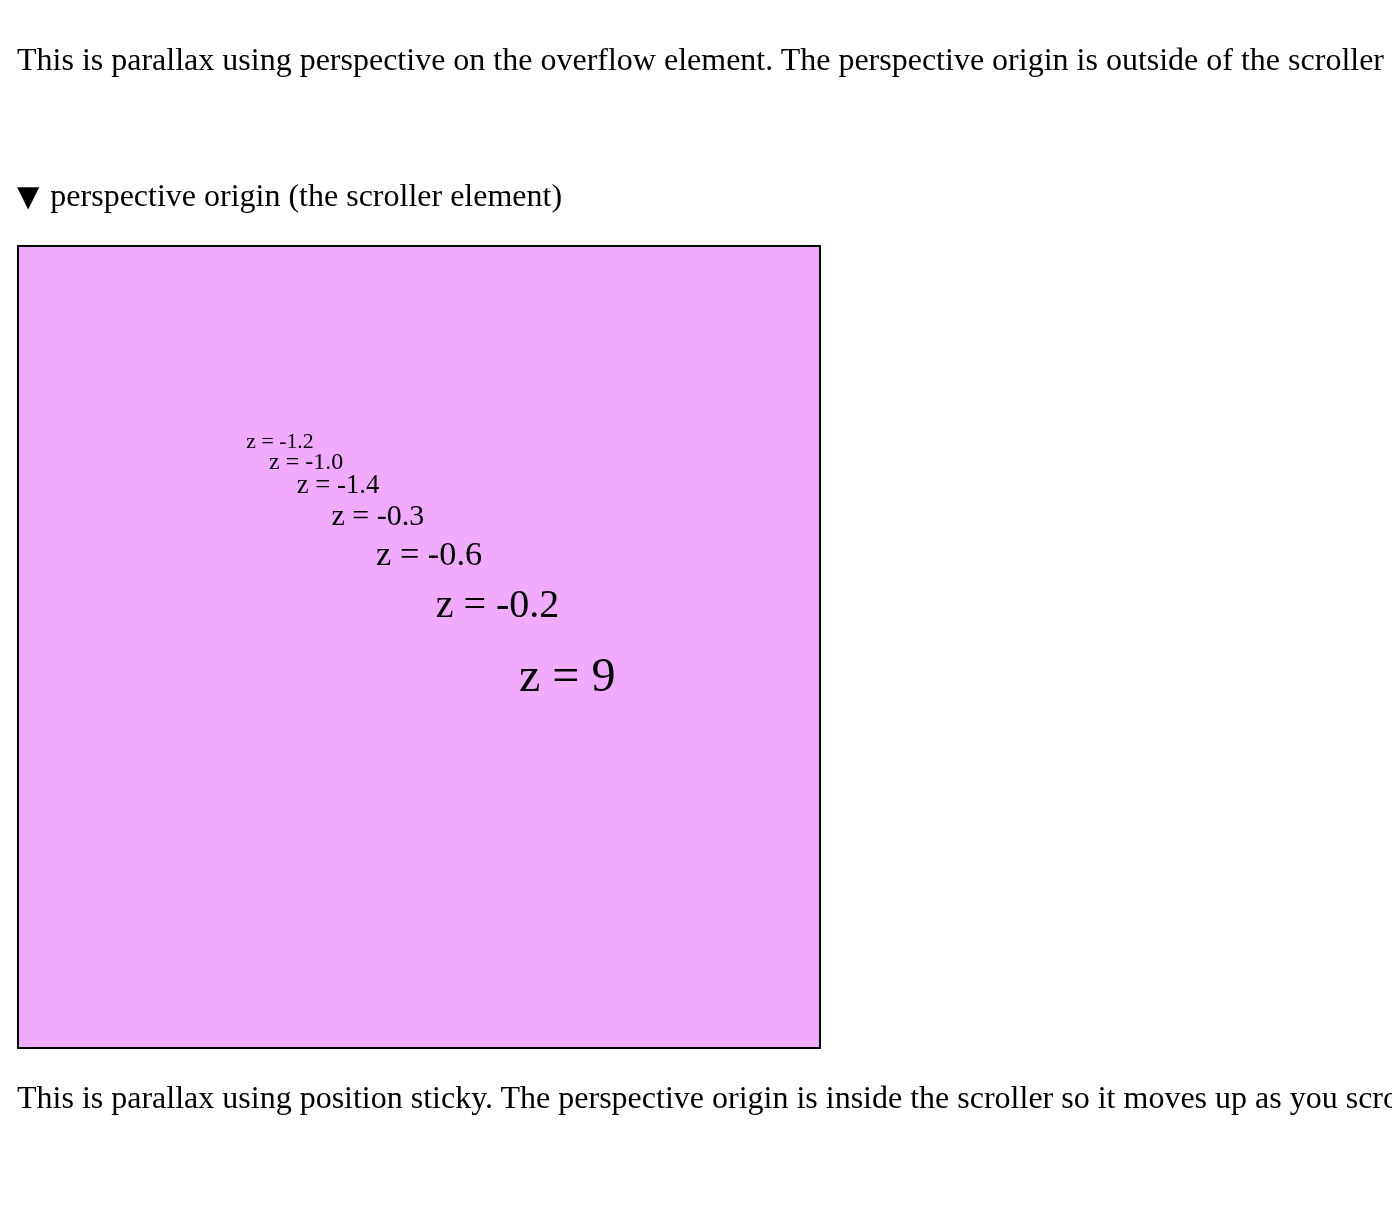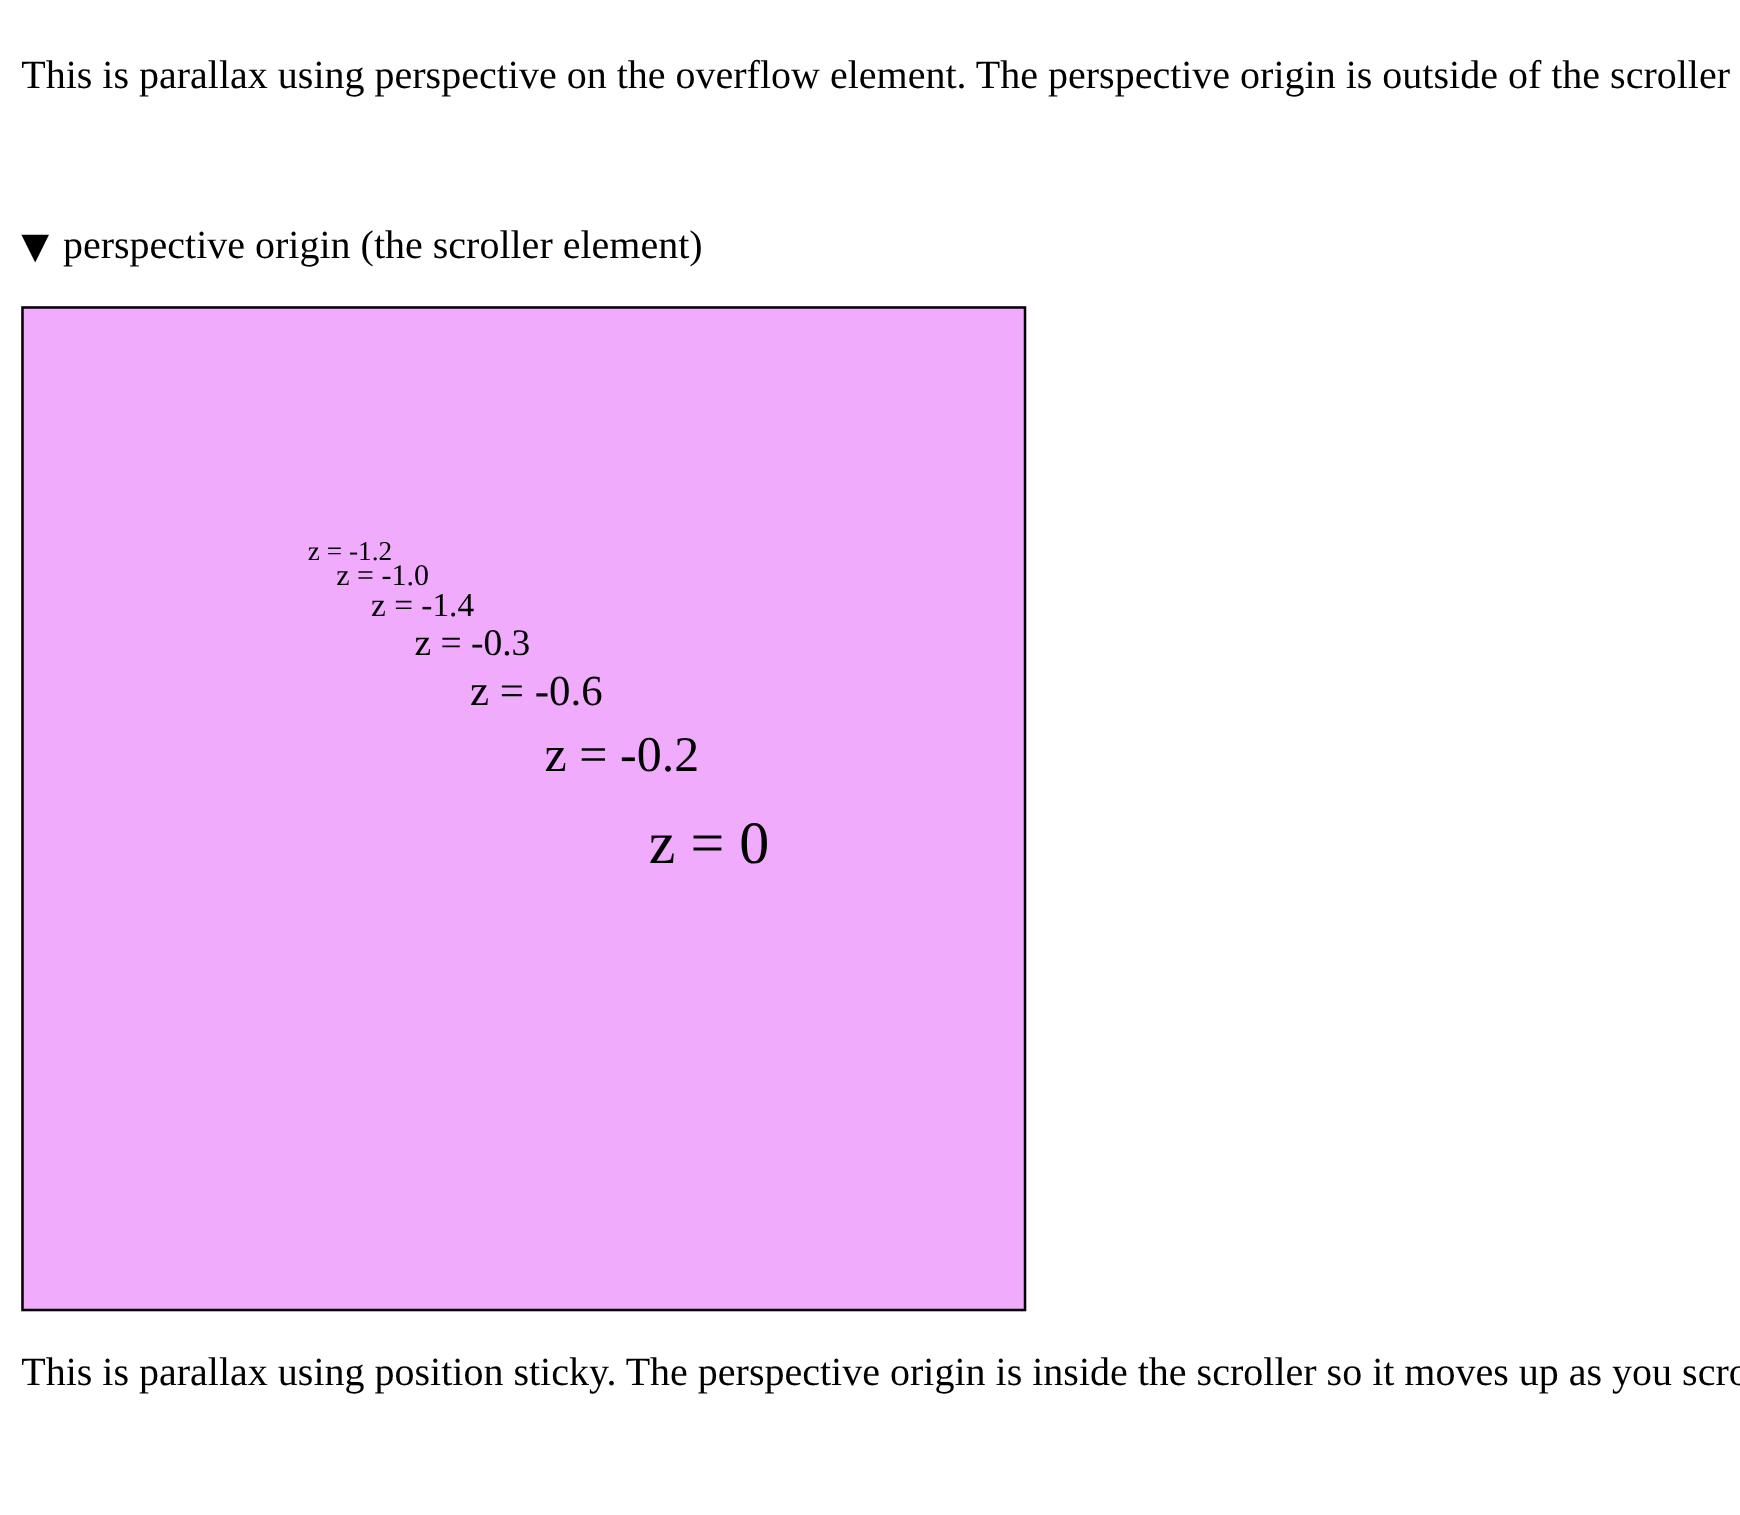--- a/index.html
+++ b/index.html
@@ -68,19 +68,19 @@
     <span>perspective origin (the scroller element)</span>
   </div>
 
   <div class="scroller" id="scroller">
       <span class="z-label" style="left: 227.3px; top: 183.6px; font-size: 21.8px;">z = -1.2</span>
       <span class="z-label" style="left: 250px; top: 202px; font-size: 24px;">z = -1.0</span>
       <span class="z-label" style="left: 277.8px; top: 224.4px; font-size: 26.7px;">z = -1.4</span>
       <span class="z-label" style="left: 312.5px; top: 252.5px; font-size: 30px;">z = -0.3</span>
       <span class="z-label" style="left: 357.1px; top: 288.6px; font-size: 34.3px;">z = -0.6</span>
       <span class="z-label" style="left: 416.7px; top: 336.7px; font-size: 40px;">z = -0.2</span>
-      <span class="z-label" style="left: 500px; top: 404px; font-size: 48px;">z = 0</span>
+      <span class="z-label" style="left: 500px; top: 404px; font-size: 48px;">z = 9</span>
     </div>
 
   <p class="para" style="top:1079px">This is parallax using position sticky. The perspective origin is inside the scroller so it moves up as you scroll</p>
 
 
 </div>
 
 </body></html>

